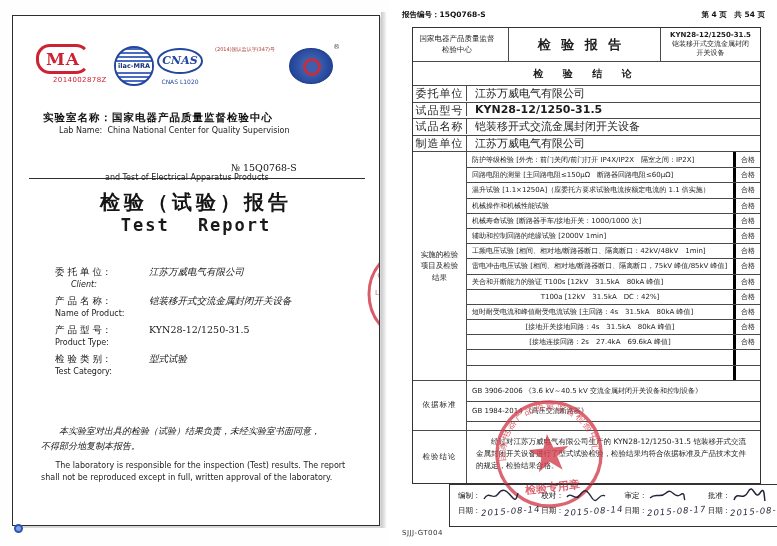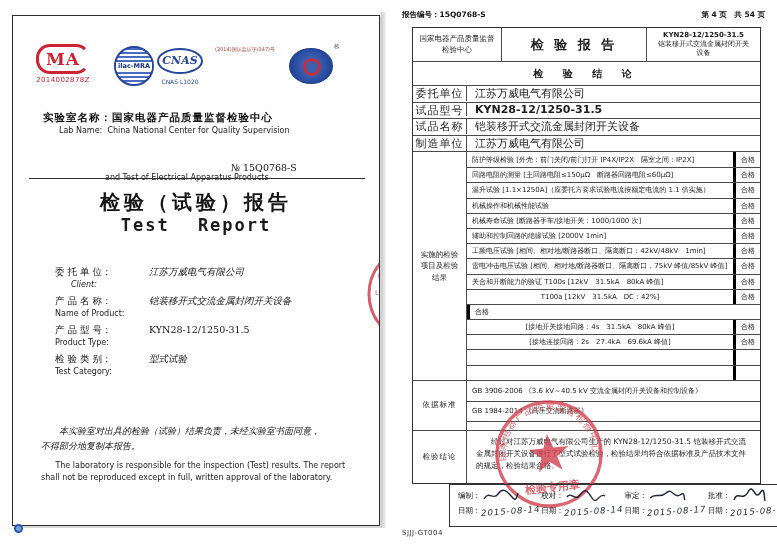--- a/index.html
+++ b/index.html
@@ -9,21 +9,21 @@
 
   
   .cover-frame { position:absolute; left:12px; top:15px; width:368px; height:511px;
                  border:1.5px solid #2e2e2e; background:#fff; overflow:hidden;
                  box-shadow:2px 2px 0 #d8d8d8; }
   .logos-row { position:absolute; left:10px; top:24px; width:348px; height:60px; }
   .logo { position:absolute; text-align:center; }
   .logo-cma-box { width:54px; height:30px; border:3px solid #cc2231; border-radius:14px;
                   border-right-color:transparent; color:#cc2231; font-weight:bold;
                   font-size:17px; line-height:25px; letter-spacing:1px; font-family:"DejaVu Serif", serif;}
-  .logo-cma-num { color:#cc2231; font-size:7px; margin-top:2px; letter-spacing:.4px; }
+  .logo-cma-num { color:#cc2231; font-size:7px; margin-top:2px; letter-spacing:.4px;margin-left:17px; }
   .logo-ilac-circ { width:40px; height:40px; border-radius:50%; border:2px solid #23479c;
                     background:repeating-linear-gradient(0deg,#ffffff 0 2px,#4a6cc0 2px 4px);
                     position:relative; }
   .logo-ilac-txt { position:absolute; left:0; right:0; top:14px; font-size:6.5px; font-weight:bold;
                    color:#16307a; background:#fff; }
   .logo-cnas-oval { width:46px; height:26px; border:2.5px solid #23479c; border-radius:50%;
                     color:#23479c; font-weight:bold; font-style:italic; font-size:11px;
                     line-height:22px; font-family:"DejaVu Serif", serif; }
   .logo-cnas-sub { color:#23479c; font-size:6px; margin-top:4px; }
   .logo-al-circ { width:42px; height:42px; border:3px solid #cc2231; border-radius:50%;
@@ -76,21 +76,21 @@
   .rpage { position:absolute; left:388px; top:0; width:389px; height:546px; background:#fff; }
   .meta-row { position:absolute; left:14px; right:8px; top:10px; font-size:7.5px; color:#111; }
   .meta-no { position:absolute; left:0; top:0; font-weight:bold; }
   .meta-page { position:absolute; right:4px; top:0; font-weight:bold; }
 
   .rtable { position:absolute; left:24px; top:27px; width:349px; border:1.6px solid #333;
             background:#fff; color:#1c1c1c; }
   .sect { border-top:1px solid #4a4a4a; }
   .sect:first-child { border-top:none; }
 
-  .hrow { display:flex; height:33px; }
+  .hrow { display:flex; height:33px;gap:7px; }
   .hcell { display:flex; flex-direction:column; justify-content:center; text-align:center;
            border-left:1px solid #4a4a4a; }
   .hcell:first-child { border-left:none; }
   .hc1 { width:88px; font-size:7.5px; line-height:1.35; }
   .hc2 { width:145px; font-size:13px; font-weight:bold; letter-spacing:3px;
          font-family:"DejaVu Serif", serif; }
   .hc3 { flex:1; font-size:7px; line-height:1.3; padding:0 9px; }
   .hc3 .model { font-weight:bold; }
 
   .strow { height:24px; display:flex; align-items:center; justify-content:center;
@@ -297,20 +297,21 @@
             </div>
           <div class="trow">
               <div class="tdesc">关合和开断能力的验证 T100s [12kV　31.5kA　80kA 峰值]</div>
               <div class="tres">合格</div>
             </div>
           <div class="trow center">
               <div class="tdesc">T100a [12kV　31.5kA　DC：42%]</div>
               <div class="tres">合格</div>
             </div>
           <div class="trow">
+              <div class="tdesc">短时耐受电流和峰值耐受电流试验 [主回路：4s　31.5kA　80kA 峰值]</div>
               <div class="tres">合格</div>
             </div>
           <div class="trow center">
               <div class="tdesc">[接地开关接地回路：4s　31.5kA　80kA 峰值]</div>
               <div class="tres">合格</div>
             </div>
           <div class="trow center">
               <div class="tdesc">[接地连接回路：2s　27.4kA　69.6kA 峰值]</div>
               <div class="tres">合格</div>
             </div>

